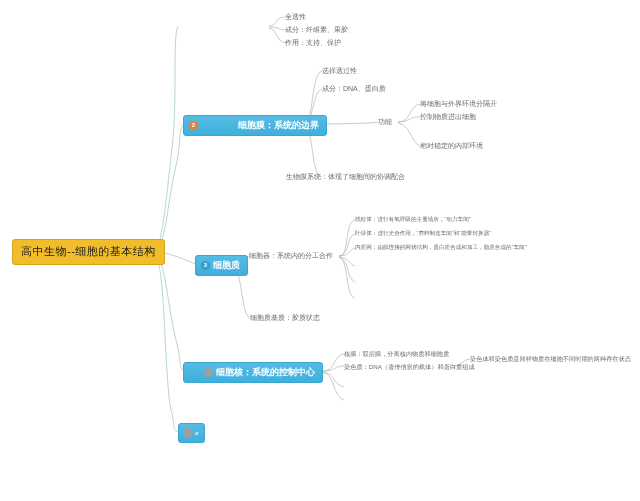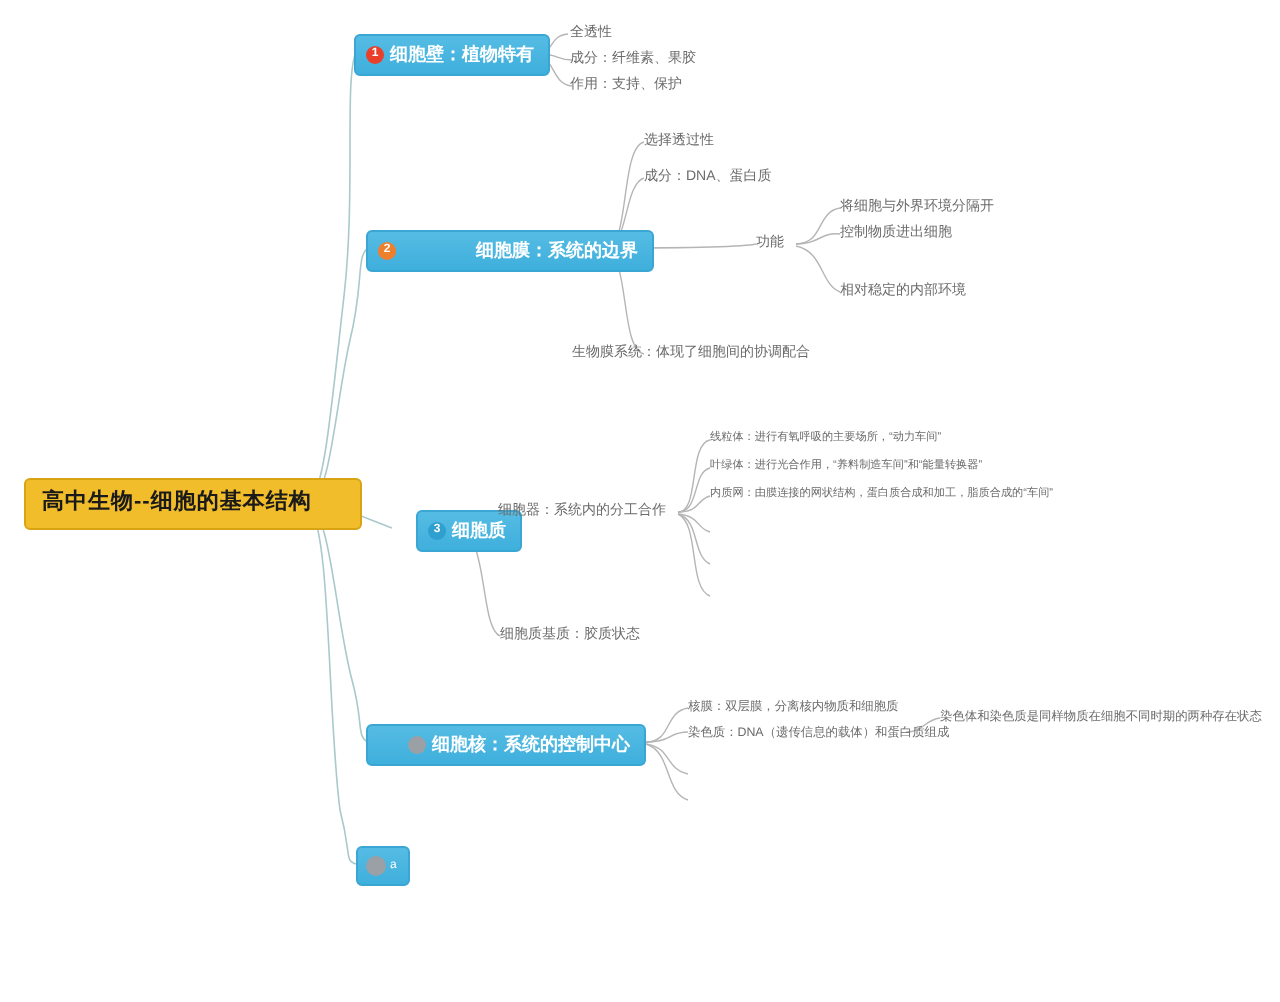--- a/index.html
+++ b/index.html
@@ -34,23 +34,23 @@
   }
 
   
   .root-node {
     background: #f2bd2b;
     background-image: linear-gradient(#f6c githubs, #f0b71f);
     border: 1px solid #d9a413;
     border-radius: 3px;
     color: #1a1a1a;
     font-size: 11px;
-    font-weight: bold;
+    font-weight: normal;
     letter-spacing: .5px;
-    padding: 5px 24px 6px 8px;
+    padding: 5px 8px 6px 8px;
     line-height: 13px;
   }
 
   
   .l1-node {
     background: #4bb5e0;
     background-image: linear-gradient(#55bce4, #3fafdc);
     border: 1px solid #39a6d3;
     border-radius: 3px;
     color: #ffffff;
@@ -146,41 +146,37 @@
       <path d="M323,372 C336,374 332,384 344,387"></path>
       <path d="M323,372 C336,376 332,396 344,400"></path>
       <path d="M453,366 C462,366 462,360 470,359"></path>
     </g>
   </svg>
 
   <div class="node root-node" style="left:12px; top:239px;">
     <span>高中生物--细胞的基本结构</span>
   </div>
 
-  <div class="node l1-node" style="left:177px; top:17px;">
-    <span class="bullet" style="background:#e8402a;">1</span>
-    <span class="lbl">细胞壁：植物特有</span>
-  </div>
   <div class="leaf" style="left:285px; top:12px;">全透性</div>
   <div class="leaf" style="left:285px; top:25px;">成分：纤维素、果胶</div>
   <div class="leaf" style="left:285px; top:38px;">作用：支持、保护</div>
 
   <div class="node l1-node" style="left:183px; top:115px;gap:40px;">
     <span class="bullet" style="background:#ee7f2d;">2</span>
     <span class="lbl">细胞膜：系统的边界</span>
   </div>
   <div class="leaf" style="left:322px; top:66px;">选择透过性</div>
   <div class="leaf" style="left:322px; top:84px;">成分：DNA、蛋白质</div>
   <div class="leaf" style="left:378px; top:117px;">功能</div>
   <div class="leaf" style="left:420px; top:99px;">将细胞与外界环境分隔开</div>
   <div class="leaf" style="left:420px; top:112px;">控制物质进出细胞</div>
   <div class="leaf" style="left:420px; top:141px;">相对稳定的内部环境</div>
   <div class="leaf" style="left:286px; top:172px;">生物膜系统：体现了细胞间的协调配合</div>
 
-  <div class="node l1-node" style="left:208px; top:255px;">
+  <div class="node l1-node" style="left:195px; top:255px;">
     <span class="bullet" style="background:#2f9fd0;">3</span>
     <span class="lbl">细胞质</span>
   </div>
   <div class="leaf" style="left:249px; top:251px;">细胞器：系统内的分工合作</div>
   <div class="leaf tiny" style="left:355px; top:215px;">线粒体：进行有氧呼吸的主要场所，“动力车间”</div>
   <div class="leaf tiny" style="left:355px; top:229px;">叶绿体：进行光合作用，“养料制造车间”和“能量转换器”</div>
   <div class="leaf tiny" style="left:355px; top:243px;">内质网：由膜连接的网状结构，蛋白质合成和加工，脂质合成的“车间”</div>
   <div class="leaf" style="left:250px; top:313px;">细胞质基质：胶质状态</div>
 
   <div class="node l1-node" style="left:183px; top:362px;padding-left:20px;">

